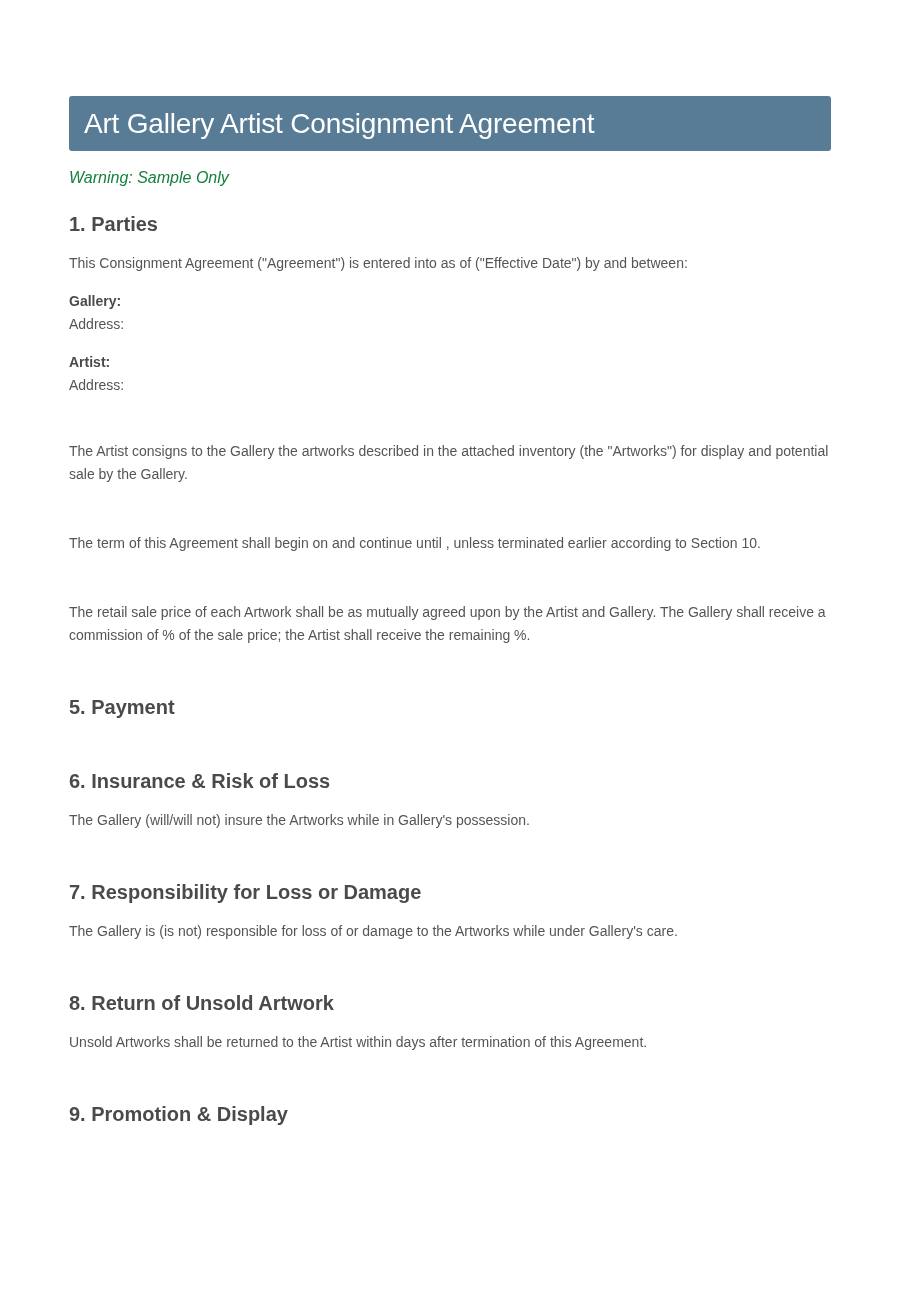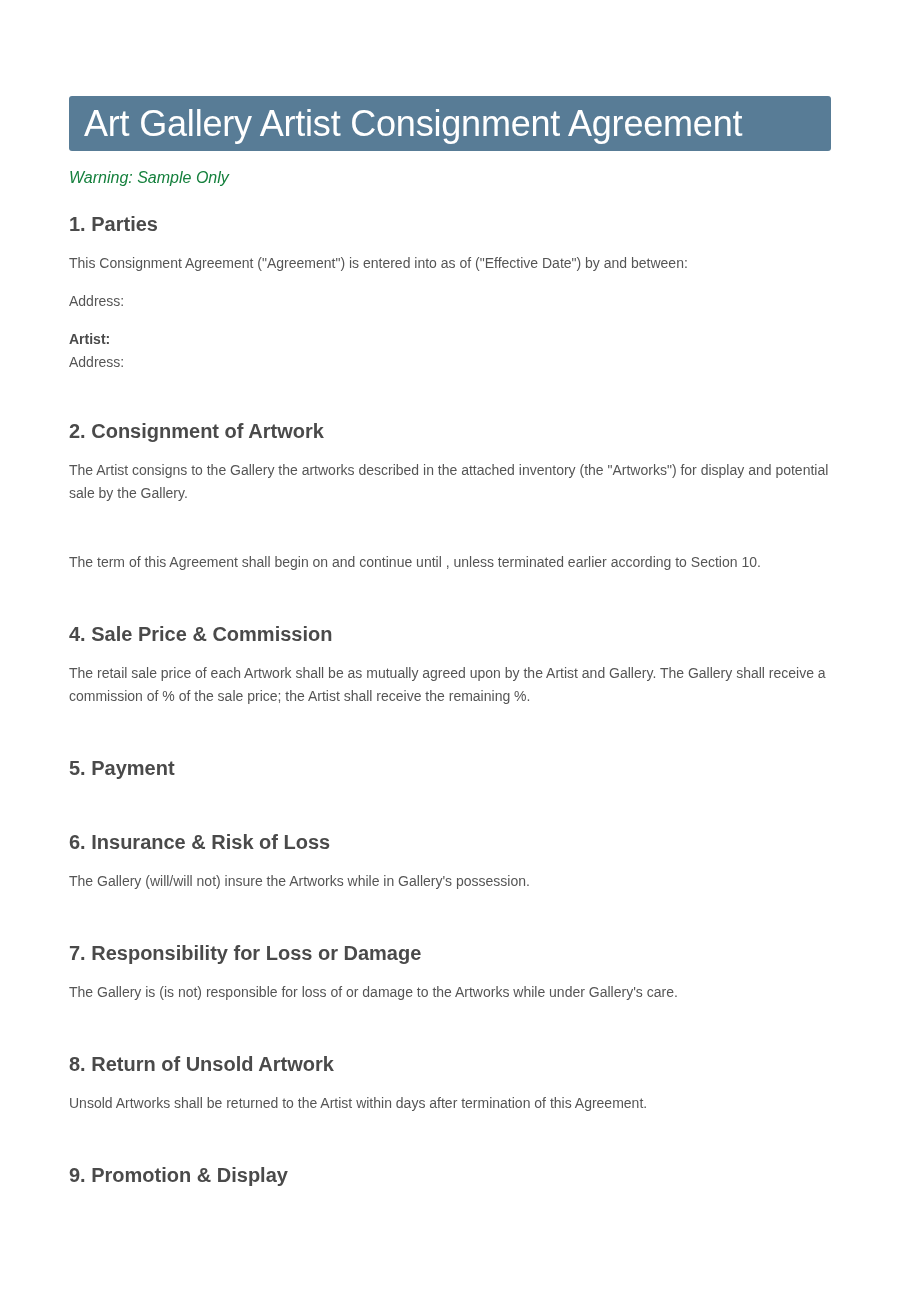--- a/index.html
+++ b/index.html
@@ -25,21 +25,21 @@
       width: 762px;
       box-sizing: border-box;
       padding: 0 15px;
       display: flex;
       align-items: center;
     }
     .title-bar h1 {
       margin: 0;
       color: #ffffff;
       font-weight: normal;
-      font-size: 36px;
+      font-size: 28px;
       letter-spacing: -0.2px;
     }
     .warning {
       margin-top: 17px;
       color: #15803d;
       font-style: italic;
       font-size: 16px;
       height: 20px;
       line-height: 20px;
     }
@@ -72,39 +72,38 @@
   <div class="title-bar">
     <h1>Art Gallery Artist Consignment Agreement</h1>
   </div>
 
   <div class="warning">Warning: Sample Only</div>
 
   <div class="section s1">
     <h2>1. Parties</h2>
     <p>This Consignment Agreement ("Agreement") is entered into as of ("Effective Date") by and between:</p>
     <div class="party">
+      <div class="label">Gallery:</div>
       <div>Address:</div>
     </div>
     <div class="party">
       <div class="label">Artist:</div>
       <div>Address:</div>
     </div>
   </div>
 
   <div class="section gap s2">
-    <h2>2. Consignment of Artwork</h2>
     <p>The Artist consigns to the Gallery the artworks described in the attached inventory (the "Artworks") for display and potential sale by the Gallery.</p>
   </div>
 
   <div class="section gap">
     <p>The term of this Agreement shall begin on and continue until , unless terminated earlier according to Section 10.</p>
   </div>
 
   <div class="section gap">
-    <h2>4. Sale Price &amp; Commission</h2>
     <p>The retail sale price of each Artwork shall be as mutually agreed upon by the Artist and Gallery. The Gallery shall receive a commission of % of the sale price; the Artist shall receive the remaining %.</p>
   </div>
 
   <div class="section gap">
     <h2>5. Payment</h2>
   </div>
 
   <div class="section gap">
     <h2>6. Insurance &amp; Risk of Loss</h2>
     <p>The Gallery (will/will not) insure the Artworks while in Gallery's possession.</p>

